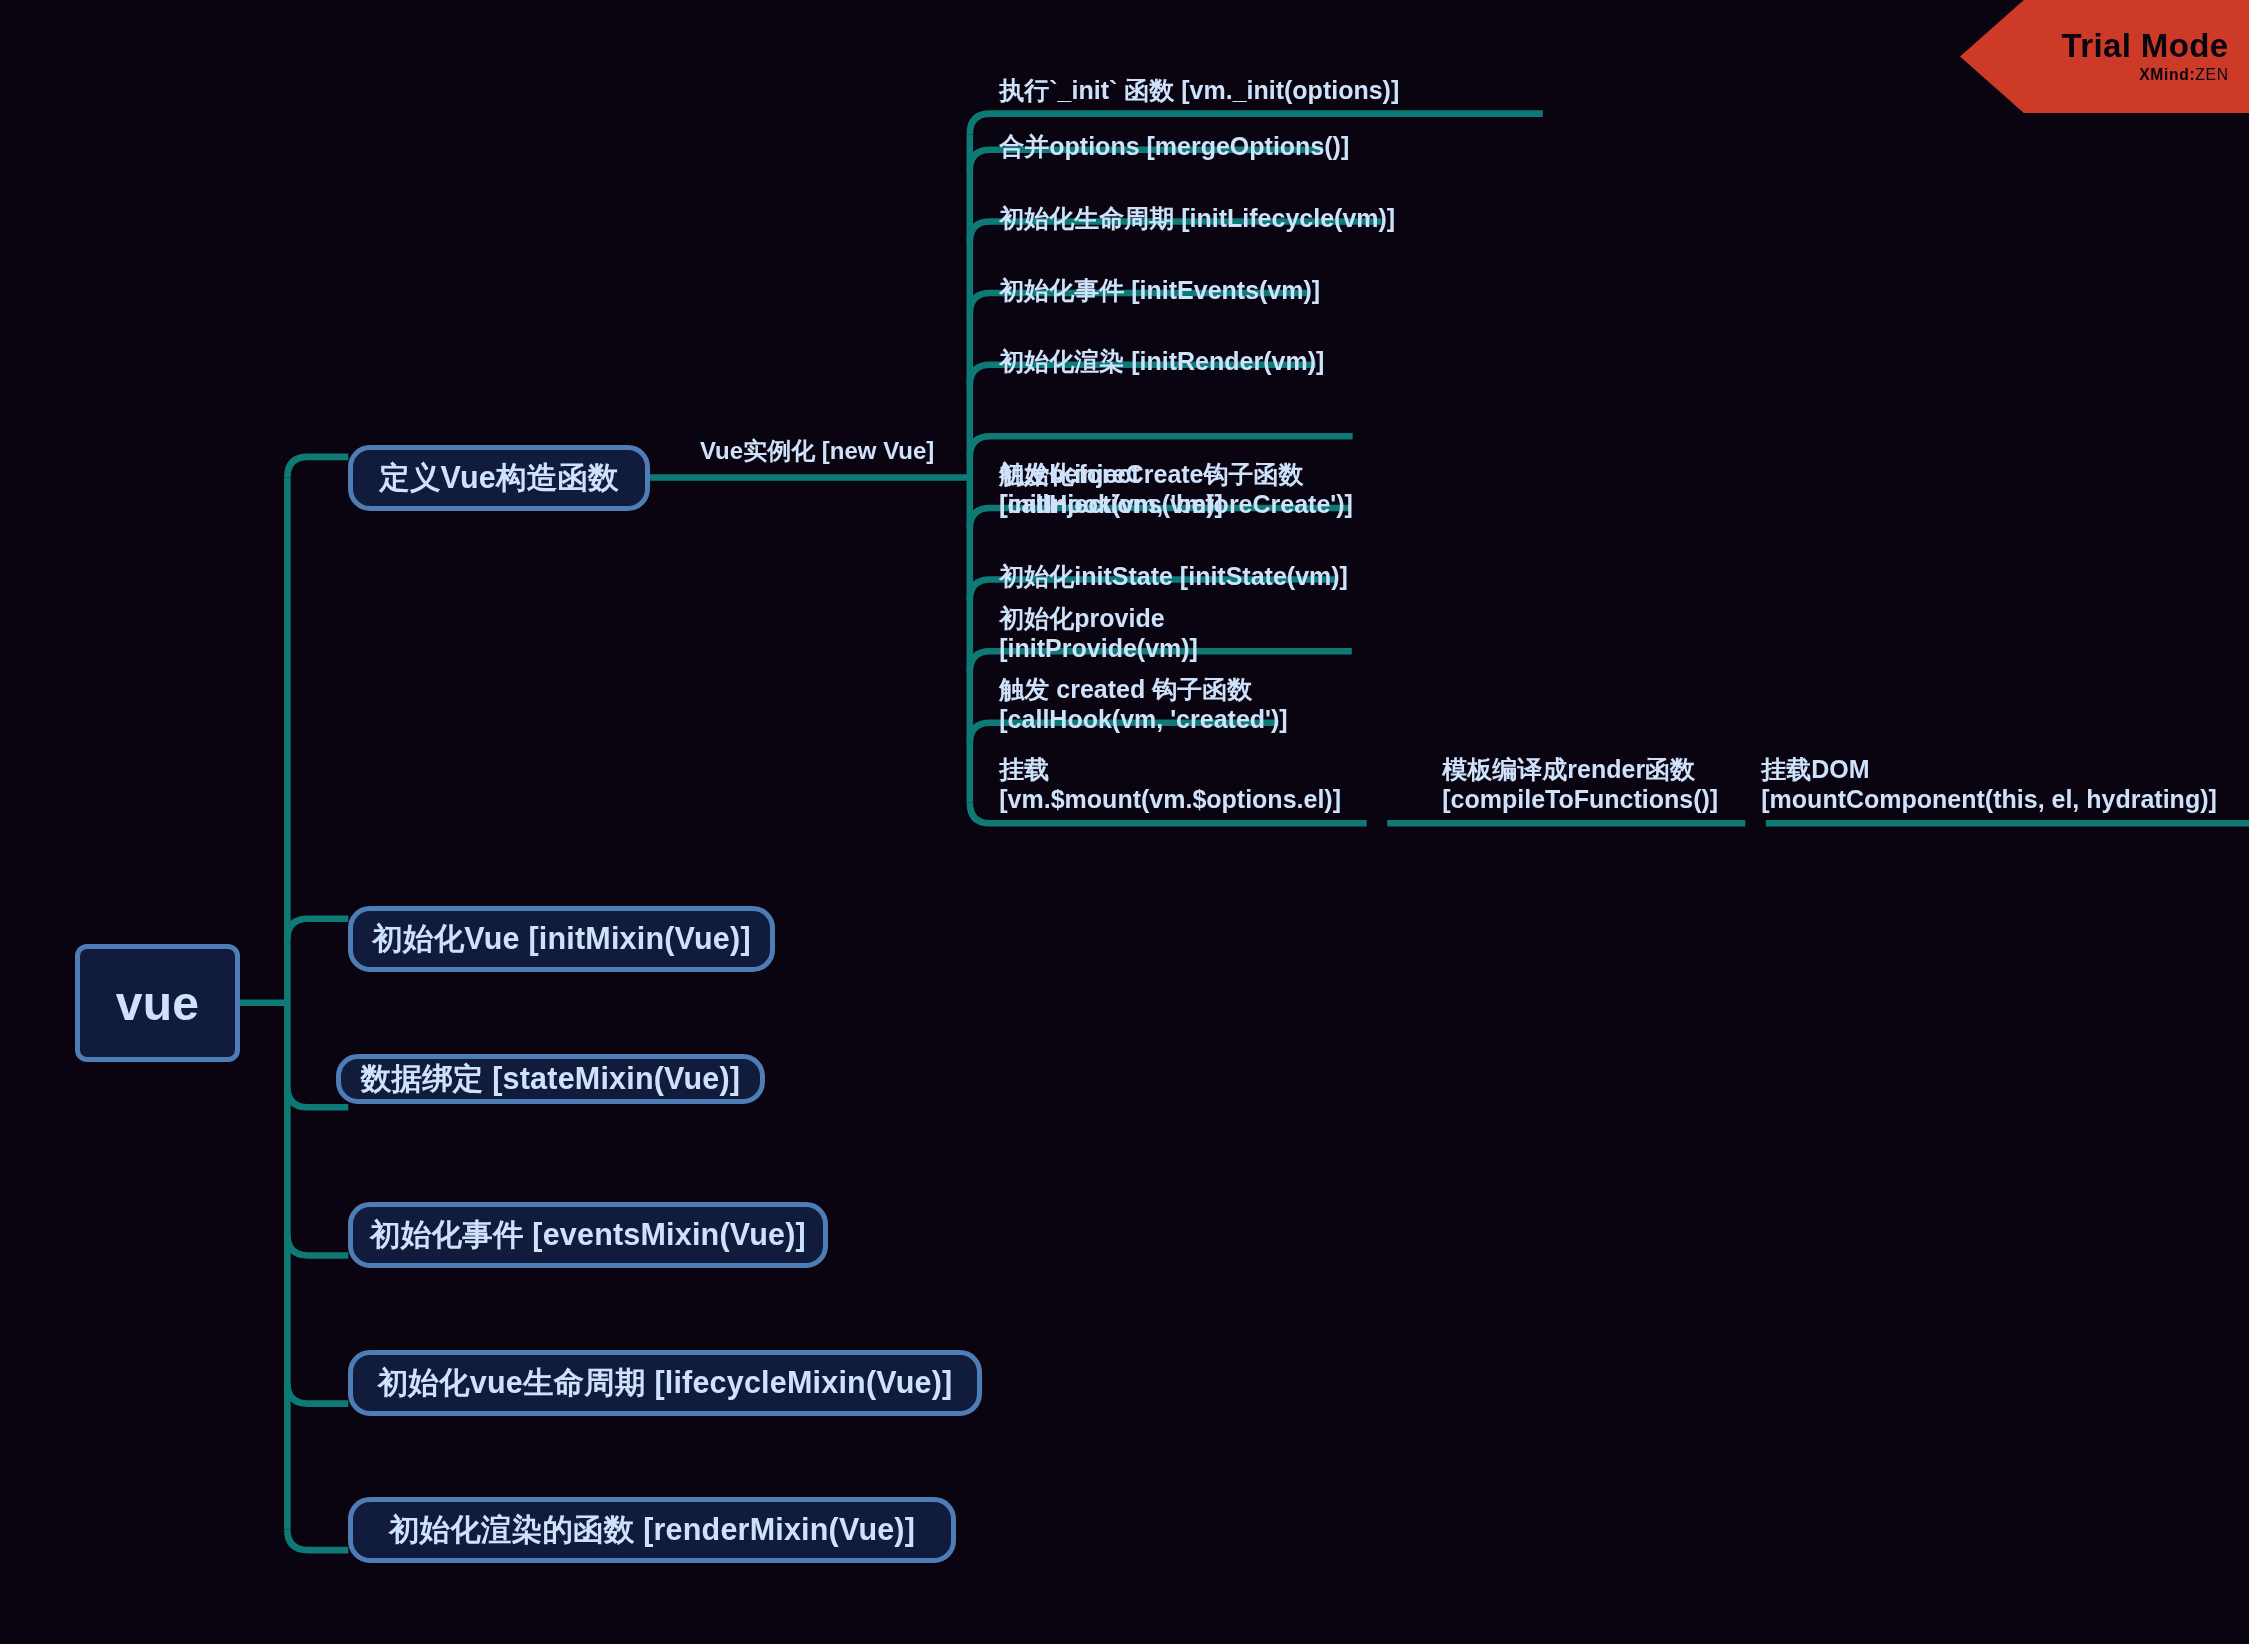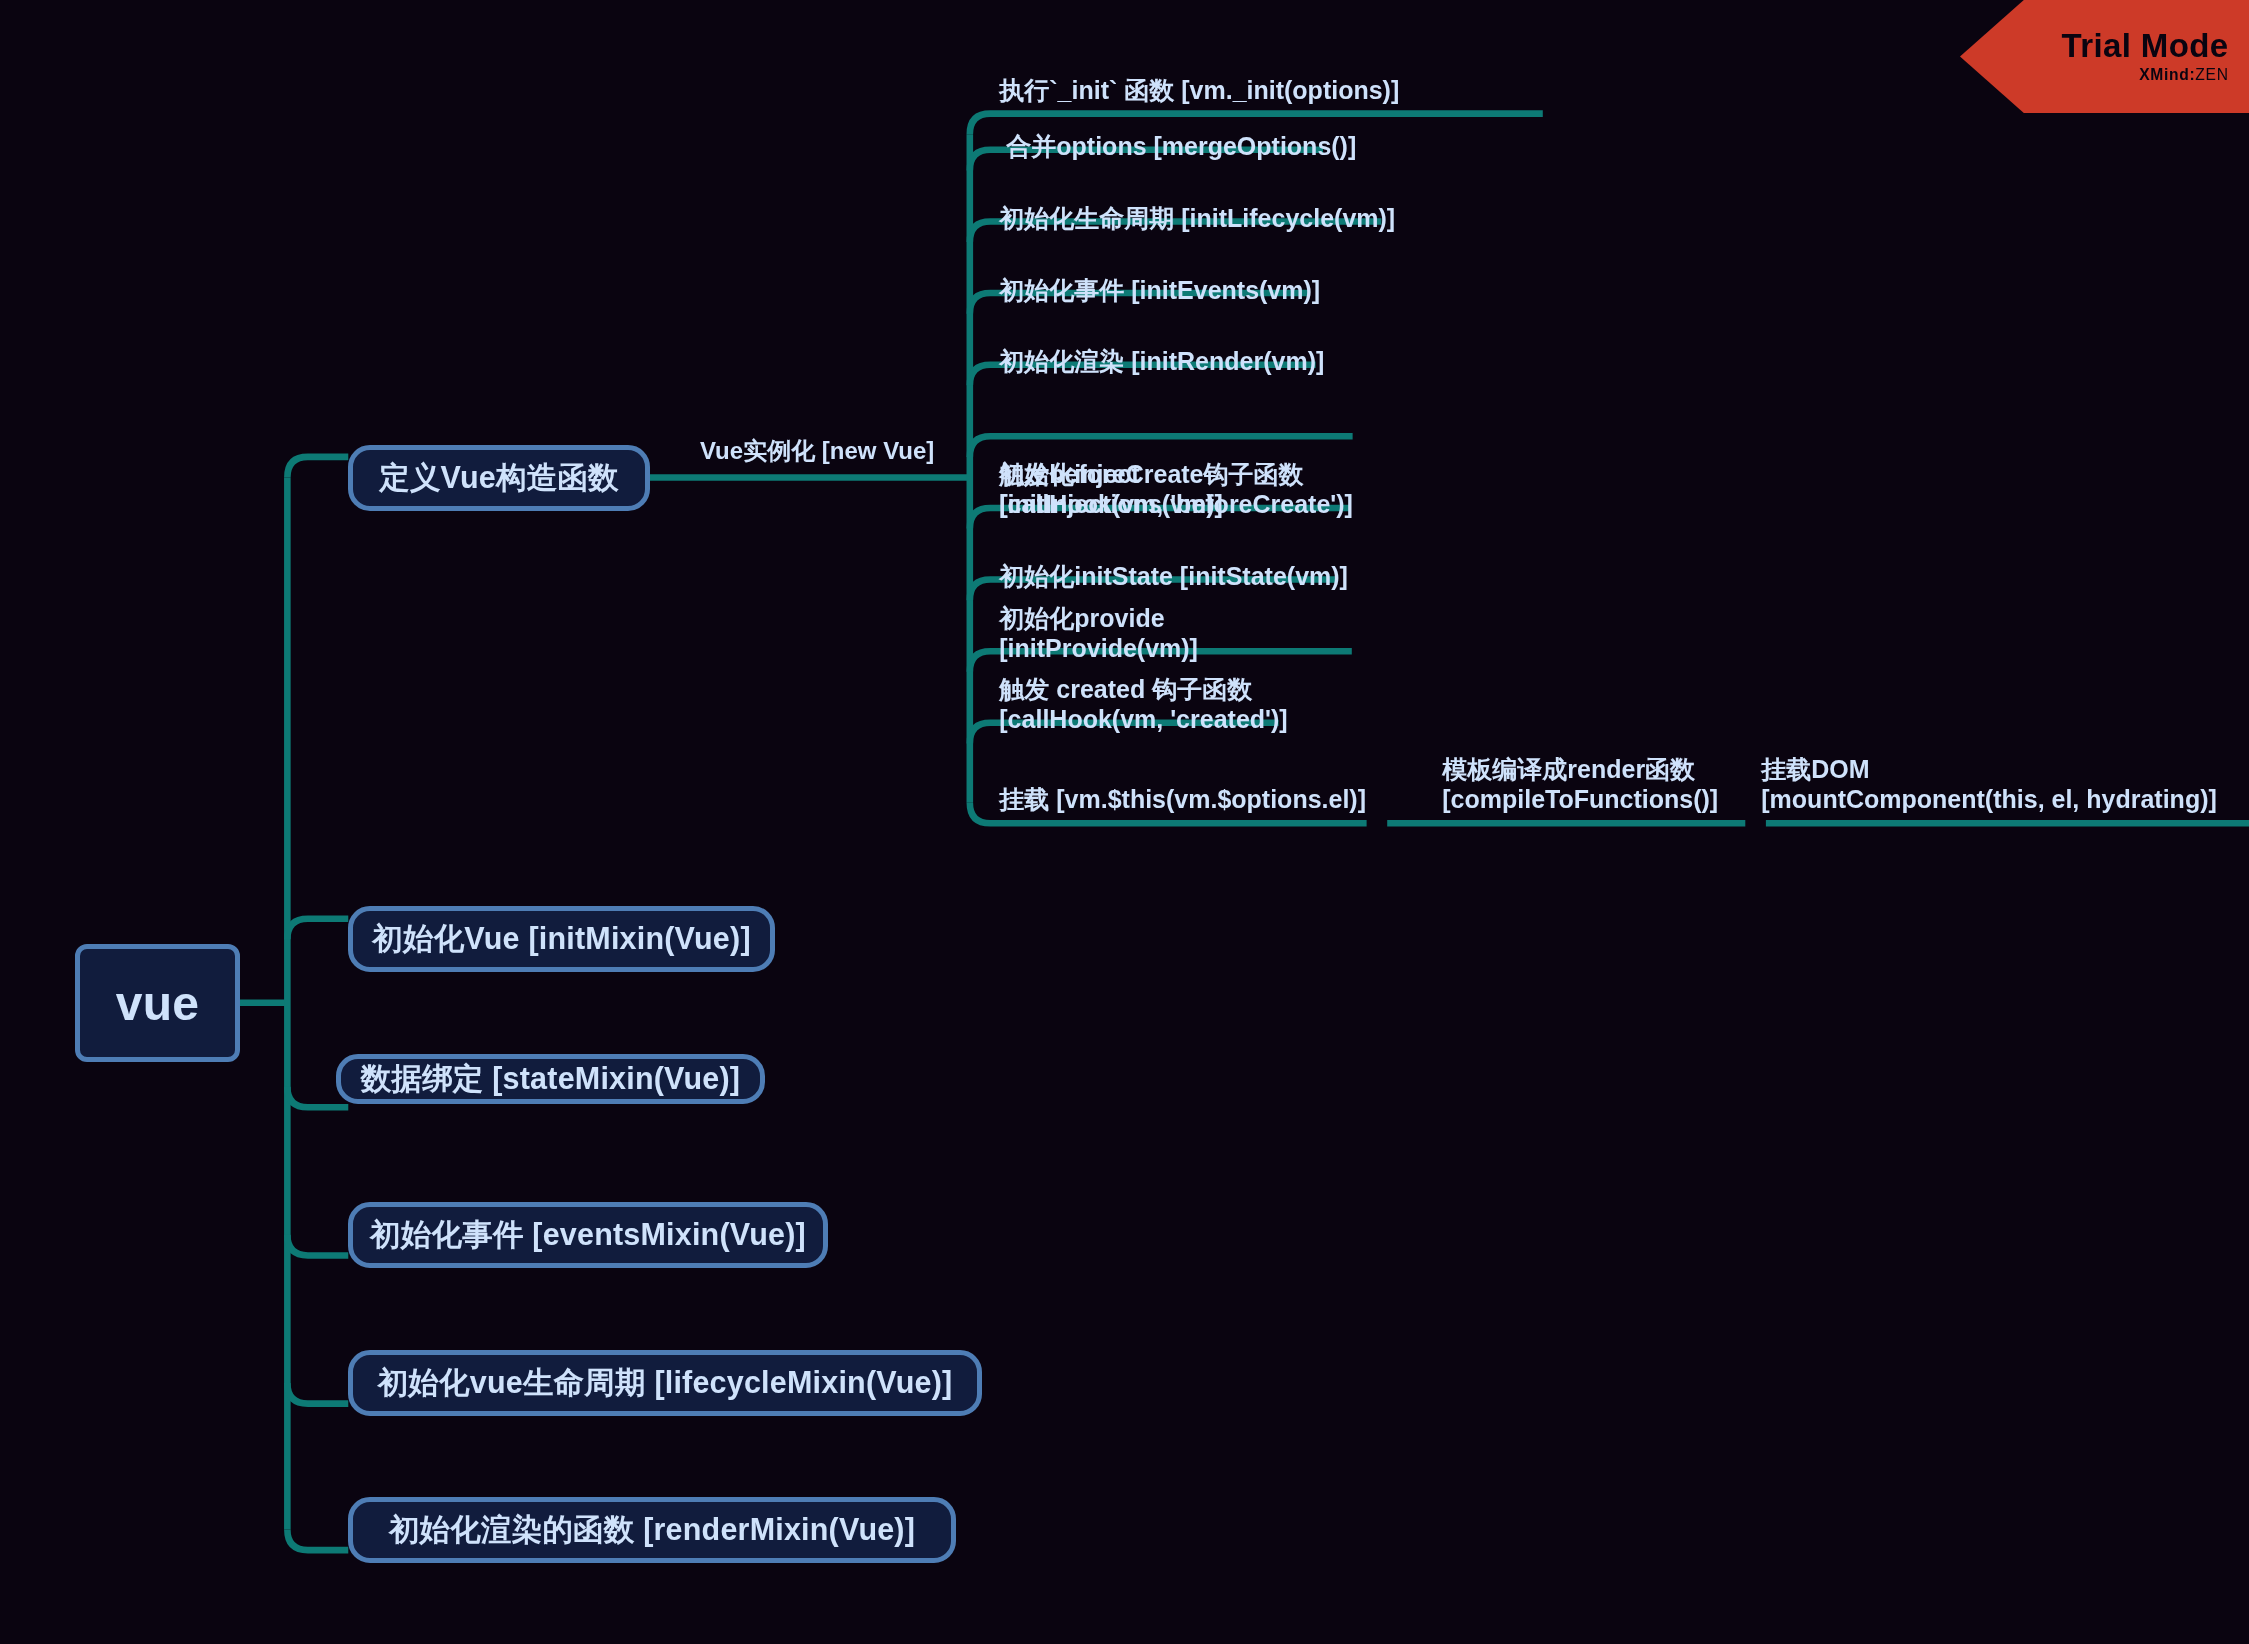--- a/index.html
+++ b/index.html
@@ -176,21 +176,21 @@
   <div class="boxnode lvl2" style="left:348px; top:1497px; width:608px; height:66px;">
     <span>初始化渲染的函数 [renderMixin(Vue)]</span>
   </div>
 
   <div class="wirelabel" style="left:700px; top:435px;">Vue实例化 [new Vue]</div>
 
   <div class="leaf" style="left:996px; top:68px; width:568px; height:46px;">
     <span class="l2">执行`_init` 函数 [vm._init(options)]</span>
   </div>
 
-  <div class="leaf" style="left:996px; top:124px; width:354px; height:46px;margin-left:7px;">
+  <div class="leaf" style="left:996px; top:124px; width:354px; height:46px;">
     <span class="l2">合并options  [mergeOptions()]</span>
   </div>
 
   <div class="leaf" style="left:996px; top:196px; width:412px; height:46px;">
     <span class="l2">初始化生命周期  [initLifecycle(vm)]</span>
   </div>
 
   <div class="leaf" style="left:996px; top:268px; width:338px; height:46px;">
     <span class="l2">初始化事件  [initEvents(vm)]</span>
   </div>
@@ -215,21 +215,21 @@
   <div class="leaf" style="left:996px; top:626px; width:370px; height:46px;">
     <span class="l2">初始化provide  [initProvide(vm)]</span>
   </div>
 
   <div class="leaf" style="left:996px; top:595px; width:354px; height:148px;">
     <span class="l2">触发 created 钩子函数</span>
     <span class="l2">[callHook(vm, 'created')]</span>
   </div>
 
   <div class="leaf" style="left:996px; top:777px; width:395px; height:46px;">
-    <span class="l2">挂载  [vm.$this(vm.$options.el)]</span>
+    <span class="l2">挂载  [vm.$mount(vm.$options.el)]</span>
   </div>
 
   <div class="leaf" style="left:1439px; top:757px; width:313px; height:66px;">
     <span class="l2">模板编译成render函数</span>
     <span class="l2">[compileToFunctions()]</span>
   </div>
 
   <div class="leaf" style="left:1758px; top:757px; width:494px; height:66px;">
     <span class="l2">挂载DOM</span>
     <span class="l2">[mountComponent(this, el, hydrating)]</span>

